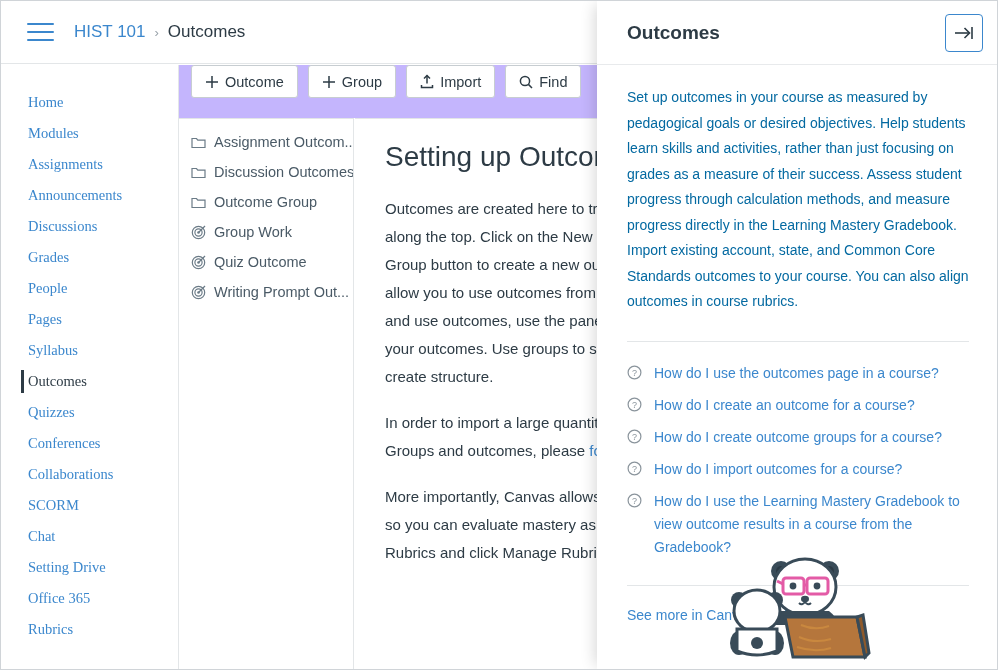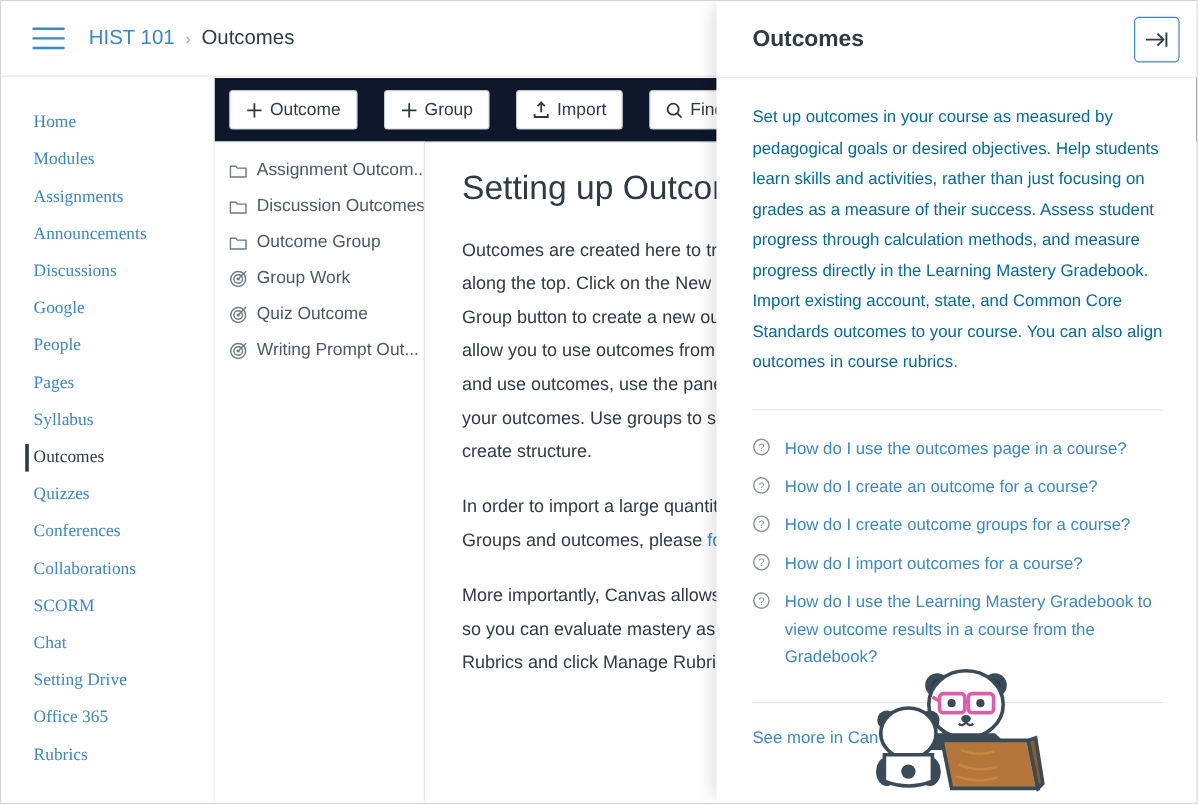--- a/index.html
+++ b/index.html
@@ -118,26 +118,26 @@
     top: 64px;
     right: 0;
     bottom: 0;
     background: #ffffff;
   }
   .toolbar {
     position: absolute;
     left: 0; top: 0;
     width: 820px;
     height: 53px;
-    background: #0f172a;
-    display: flex;
-    align-items: center;
+    background: #c4b5fd;
+    display: flex;
+    align-items: flex-start;
     padding-left: 12px;
     box-sizing: border-box;
-    gap: 22px;
+    gap: 10px;
   }
   .tb-btn {
     height: 33px;
     display: inline-flex;
     align-items: center;
     gap: 6px;
     padding: 0 13px;
     background: #ffffff;
     border: 1px solid #c7cdd1;
     border-radius: 3px;
@@ -315,21 +315,21 @@
       <span class="crumb-current">Outcomes</span>
     </div>
   </div>
 
   <nav class="coursenav" id="coursenav">
       <a class="nav-item"><span>Home</span></a>
       <a class="nav-item"><span>Modules</span></a>
       <a class="nav-item"><span>Assignments</span></a>
       <a class="nav-item"><span>Announcements</span></a>
       <a class="nav-item"><span>Discussions</span></a>
-      <a class="nav-item"><span>Google</span></a>
+      <a class="nav-item"><span>Grades</span></a>
       <a class="nav-item"><span>People</span></a>
       <a class="nav-item"><span>Pages</span></a>
       <a class="nav-item"><span>Syllabus</span></a>
       <a class="nav-item active"><span>Outcomes</span></a>
       <a class="nav-item"><span>Quizzes</span></a>
       <a class="nav-item"><span>Conferences</span></a>
       <a class="nav-item"><span>Collaborations</span></a>
       <a class="nav-item"><span>SCORM</span></a>
       <a class="nav-item"><span>Chat</span></a>
       <a class="nav-item"><span>Setting Drive</span></a>

